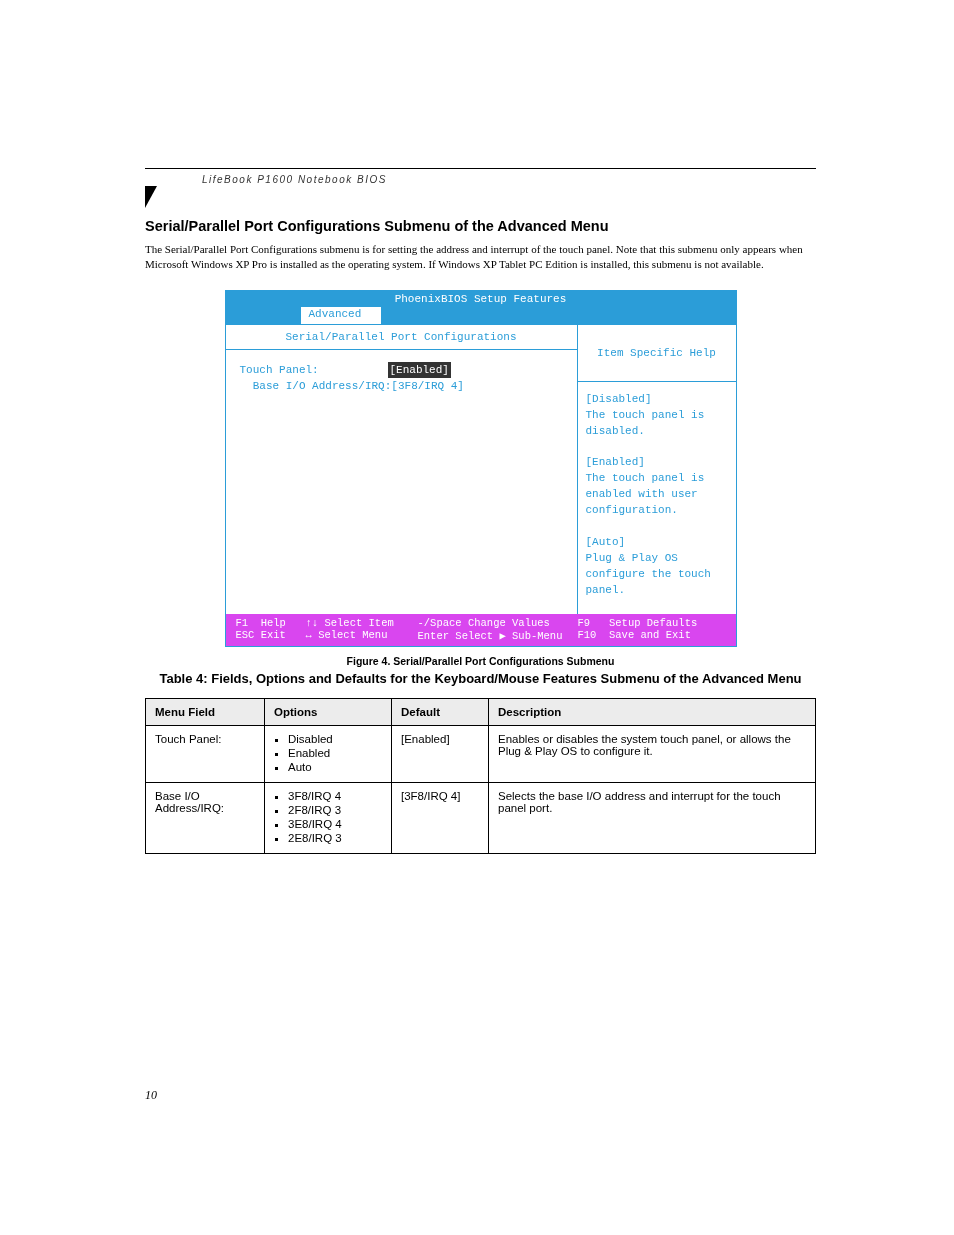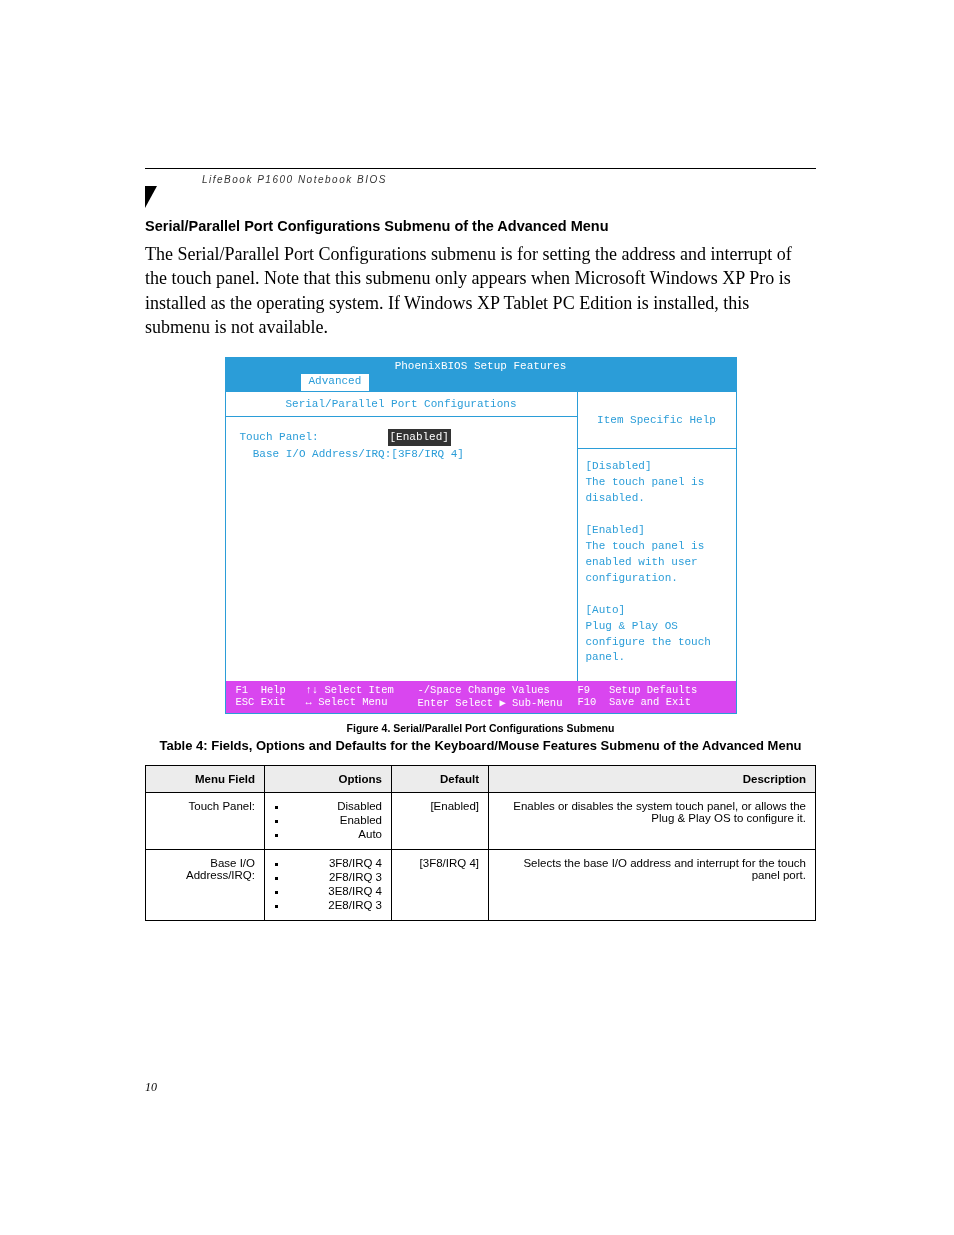--- a/index.html
+++ b/index.html
@@ -51,21 +51,21 @@
     right: 138px;
   }
   h2.section-title {
     font-family: Arial, Helvetica, sans-serif;
     font-weight: bold;
     font-size: 14.5px;
     margin: 0 0 8px 0;
   }
   p.body {
     font-family: 'Minion Pro', Georgia, serif;
-    font-size: 18px;
+    font-size: 11px;
     line-height: 1.35;
     margin: 0 0 12px 0;
   }
   
   .bios {
     margin: 18px auto 8px auto;
     width: 510px;
     border: 1px solid #2b9dd8;
     font-family: 'Courier New', monospace;
     font-size: 11px;
@@ -81,21 +81,21 @@
   }
   .bios-tabs {
     background: #2b9dd8;
     display: flex;
     height: 17px;
   }
   .bios-tab-spacer { flex: 0 0 75px; }
   .bios-tab-active {
     background: #fff;
     color: #2b9dd8;
-    padding: 1px 8px 1px 8px;
+    padding: 1px 20px 1px 8px;
     flex: 0 0 auto;
   }
   .bios-tabs-fill { flex: 1; }
   .bios-body {
     display: flex;
     border-top: 1px solid #2b9dd8;
   }
   .bios-left {
     flex: 1;
     border-right: 1px solid #2b9dd8;
@@ -157,40 +157,40 @@
   table.data {
     width: 100%;
     border-collapse: collapse;
     font-family: Arial, Helvetica, sans-serif;
     font-size: 11.5px;
   }
   table.data th, table.data td {
     border: 1px solid #000;
     padding: 7px 9px;
     vertical-align: top;
-    text-align: right;
+    text-align: left;
   }
   table.data th {
     background: #ececec;
     font-weight: bold;
   }
   table.data ul {
     margin: 0;
     padding: 0 0 0 14px;
     list-style: square;
   }
   table.data li {
     margin: 0 0 2px 0;
   }
   .col-mf { width: 100px; }
   .col-op { width: 108px; }
   .col-df { width: 78px; }
   .page-number {
     position: absolute;
-    bottom: 140px;
+    bottom: 132px;
     left: 145px;
     font-style: italic;
     font-size: 12px;
     text-align: right;
   }
 </style>
 </head>
 <body>
 
 <div class="page">

